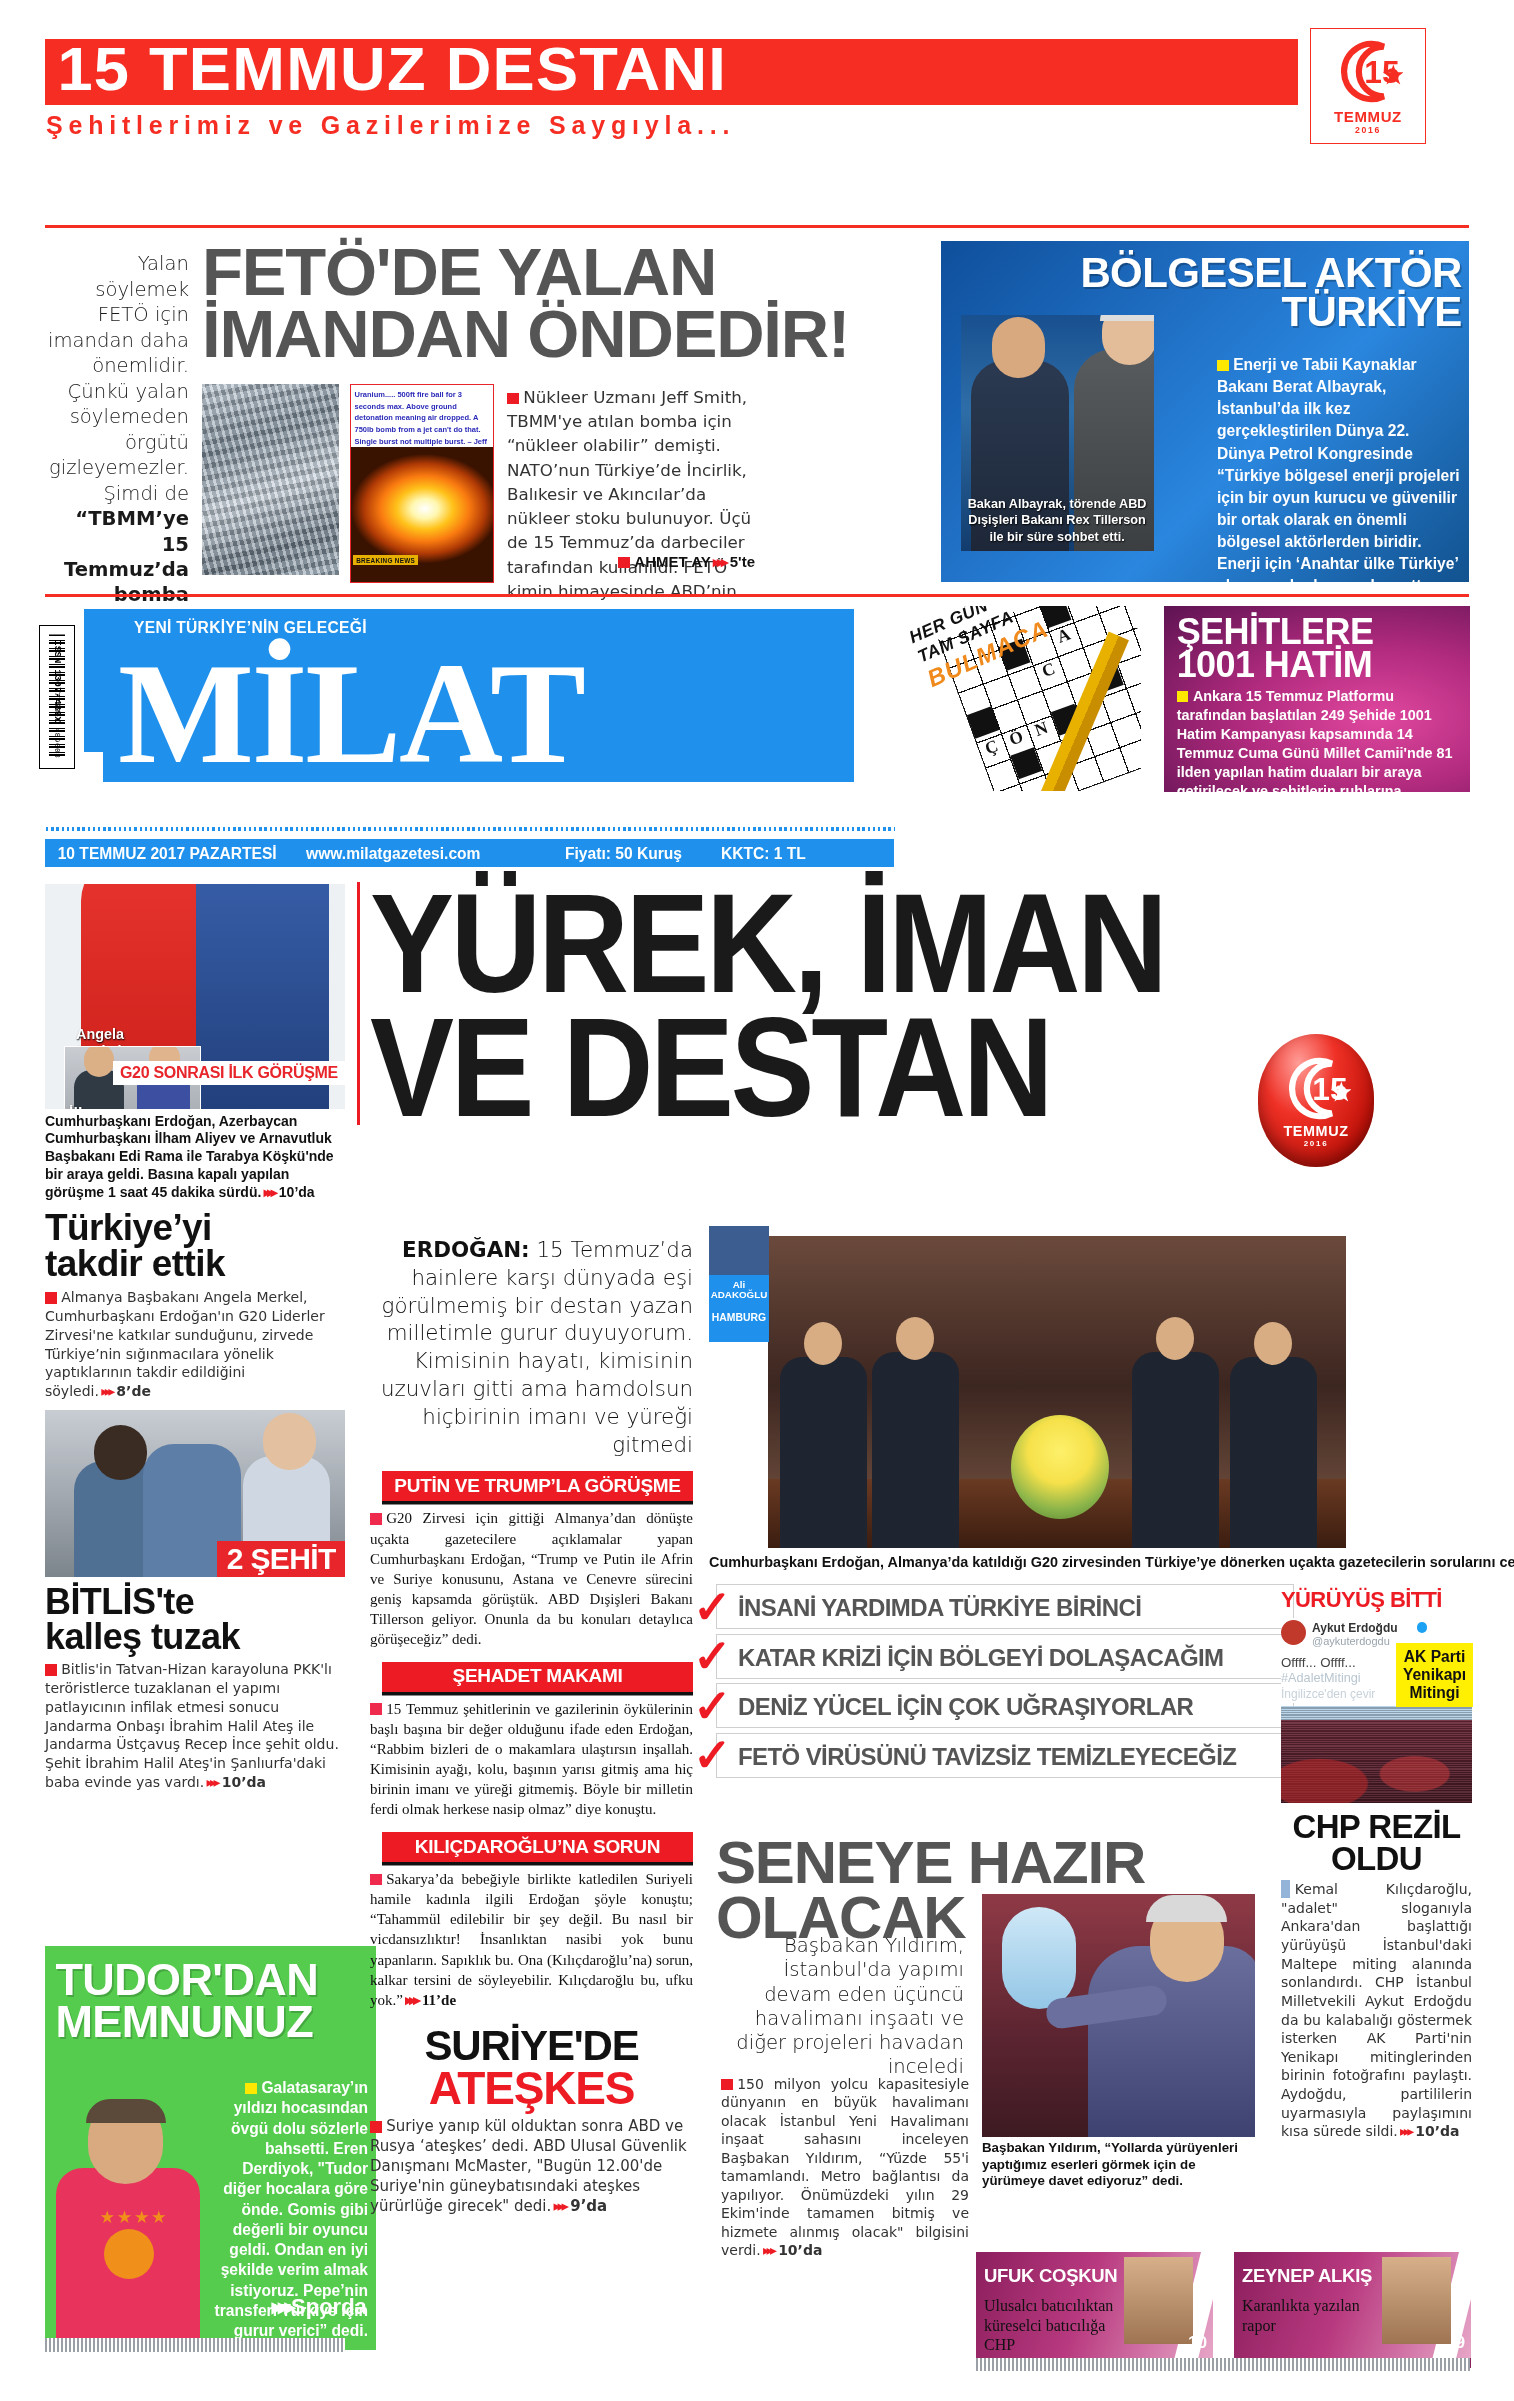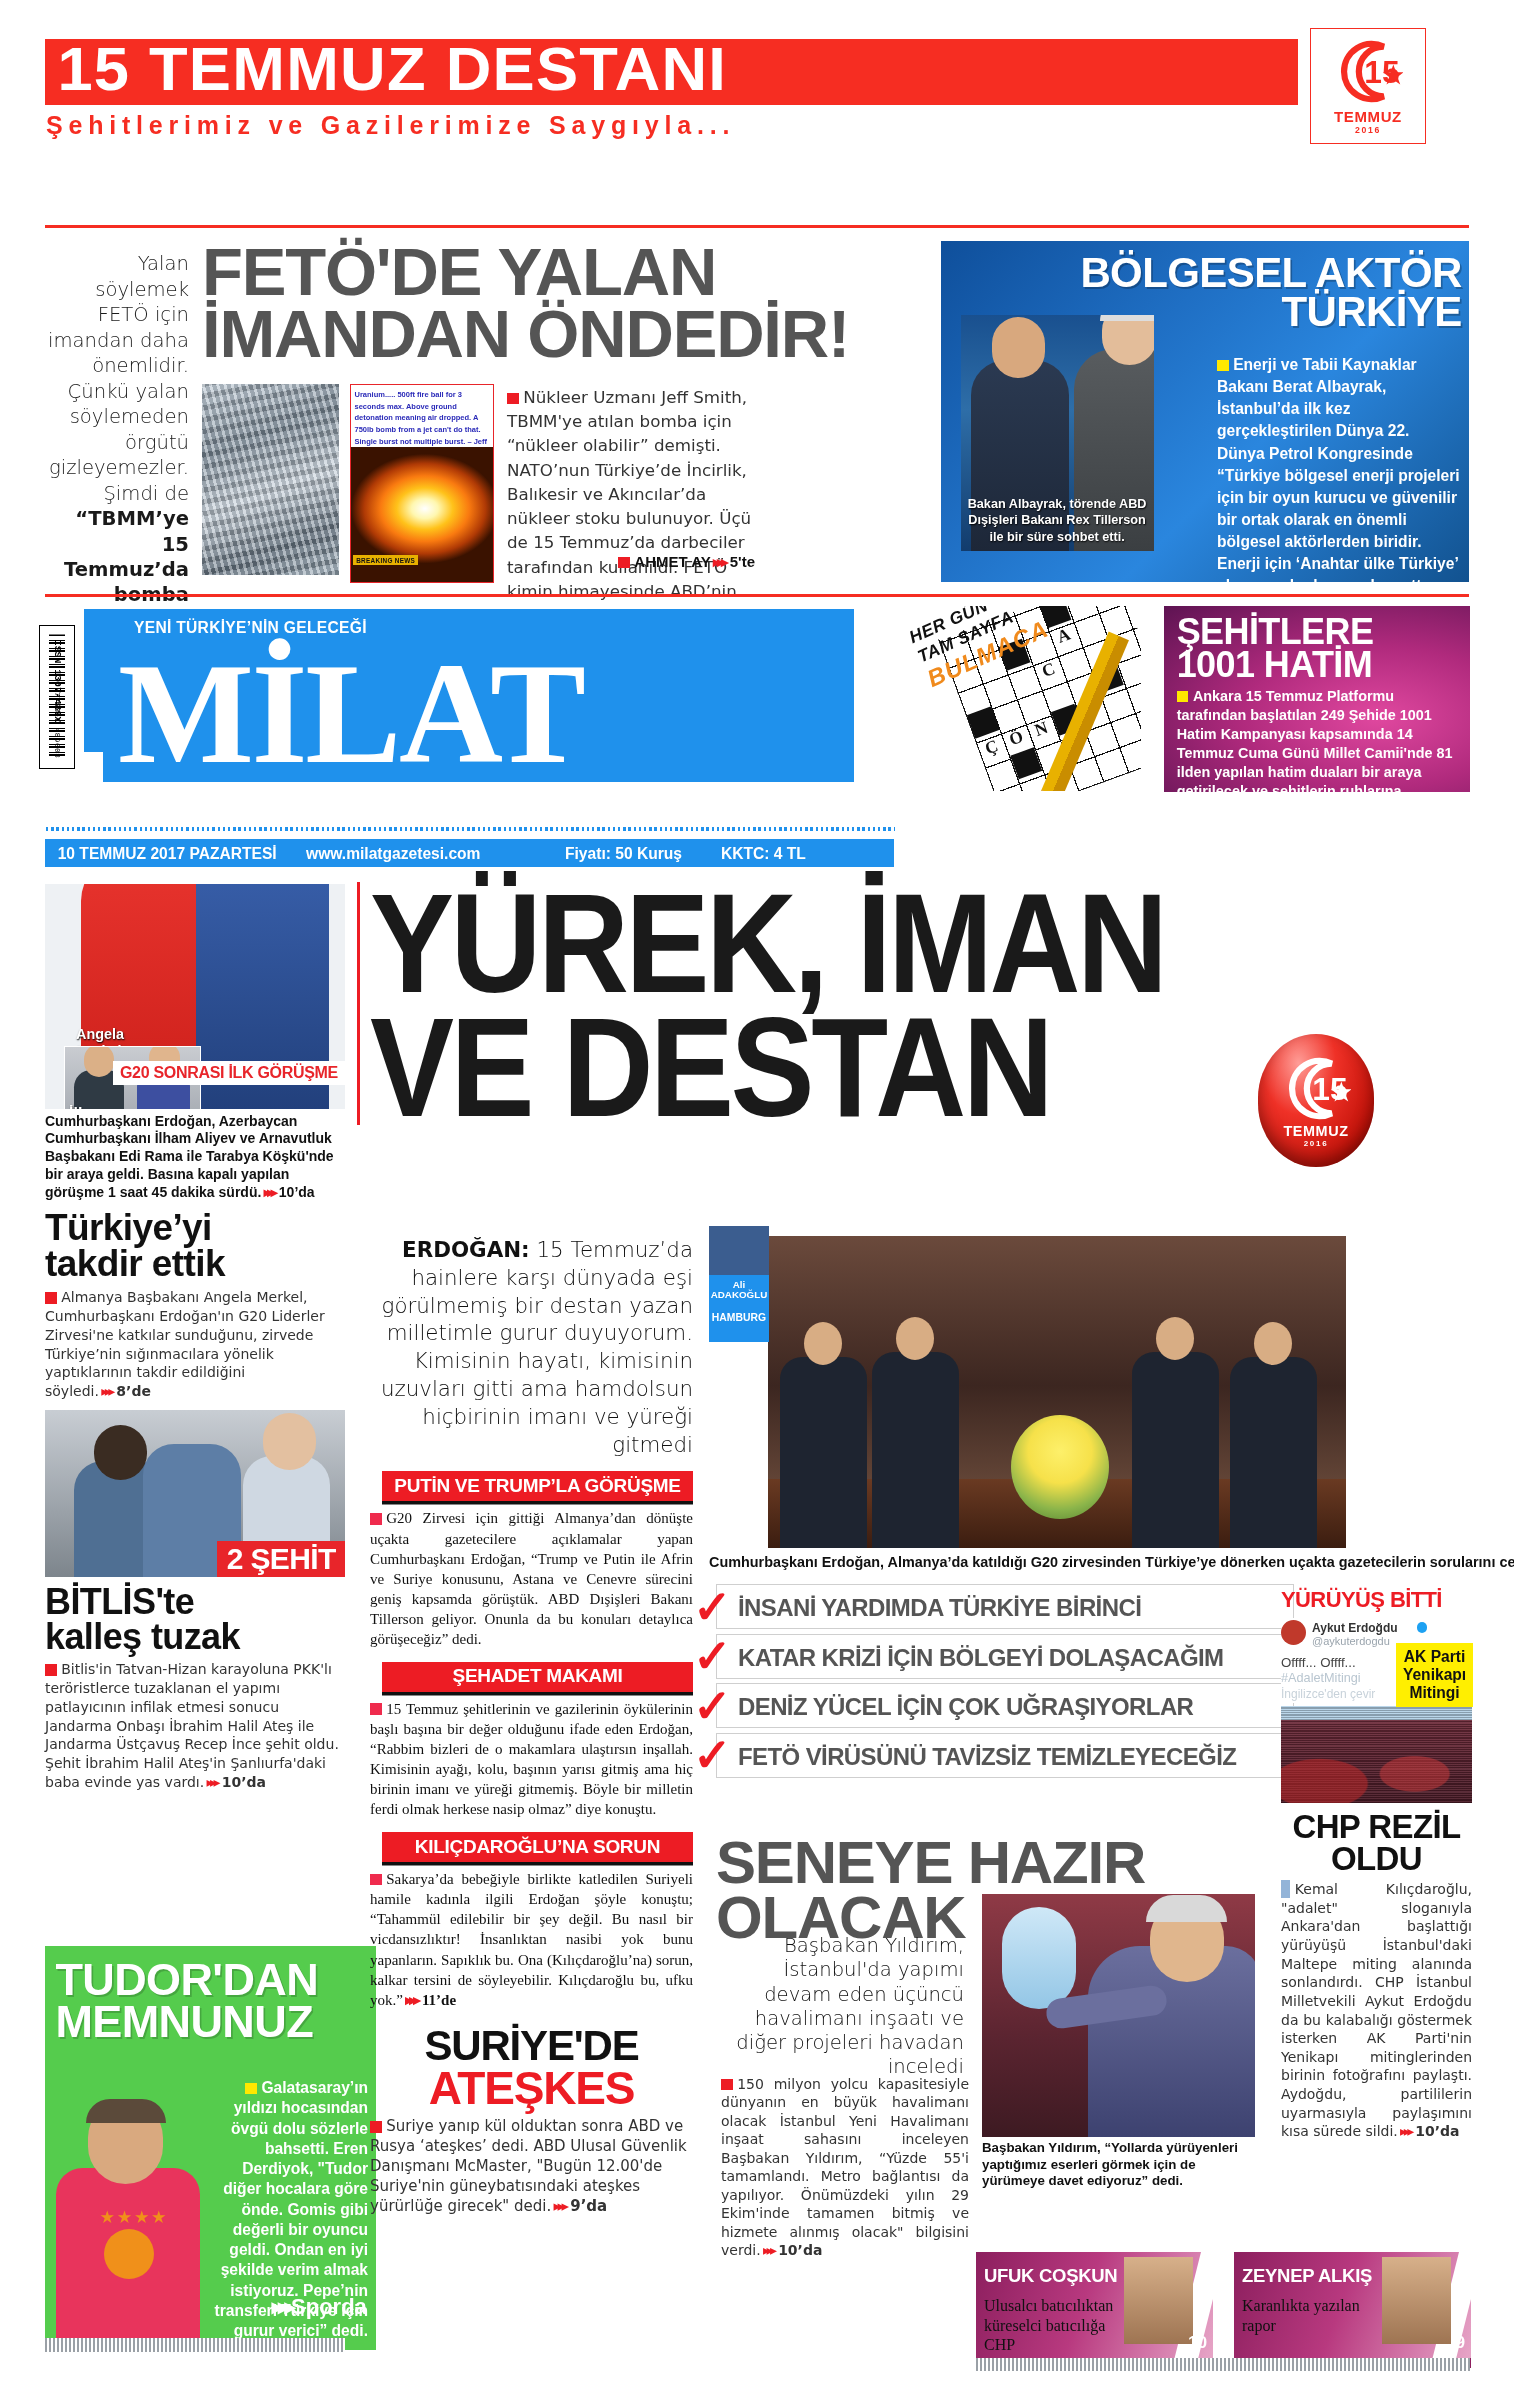--- a/index.html
+++ b/index.html
@@ -652,21 +652,21 @@
       <span class="sq-yellow"></span><span>Ankara 15 Temmuz Platformu tarafından başlatılan 249 Şehide 1001 Hatim Kampanyası kapsamında 14 Temmuz Cuma Günü Millet Camii'nde 81 ilden yapılan hatim duaları bir araya getirilecek ve şehitlerin ruhlarına armağan edilecek.</span><span class="arrows-w">▸▸▸</span><span>20’de</span>
     </p>
   </div>
 
   <div class="dotline"></div>
 
   <div class="datebar">
     <span class="db-date">10 TEMMUZ 2017 PAZARTESİ</span>
     <span class="db-url">www.milatgazetesi.com</span>
     <span class="db-price">Fiyatı: 50 Kuruş</span>
-    <span class="db-kktc">KKTC: 4 TL</span>
+    <span class="db-kktc">KKTC: 1 TL</span>
   </div>
 
   <div class="redrule-v"></div>
   <div class="hl-main">
     <span>YÜREK, İMAN</span>
     <span class="ln2">VE DESTAN</span>
   </div>
   <div class="logo15-main">
     <svg viewBox="0 0 100 100" aria-hidden="true">
       <path d="M72 14a40 40 0 1 0 0 72 34 34 0 1 1 0-72z" fill="none" stroke="#ffffff" stroke-width="9"></path>

